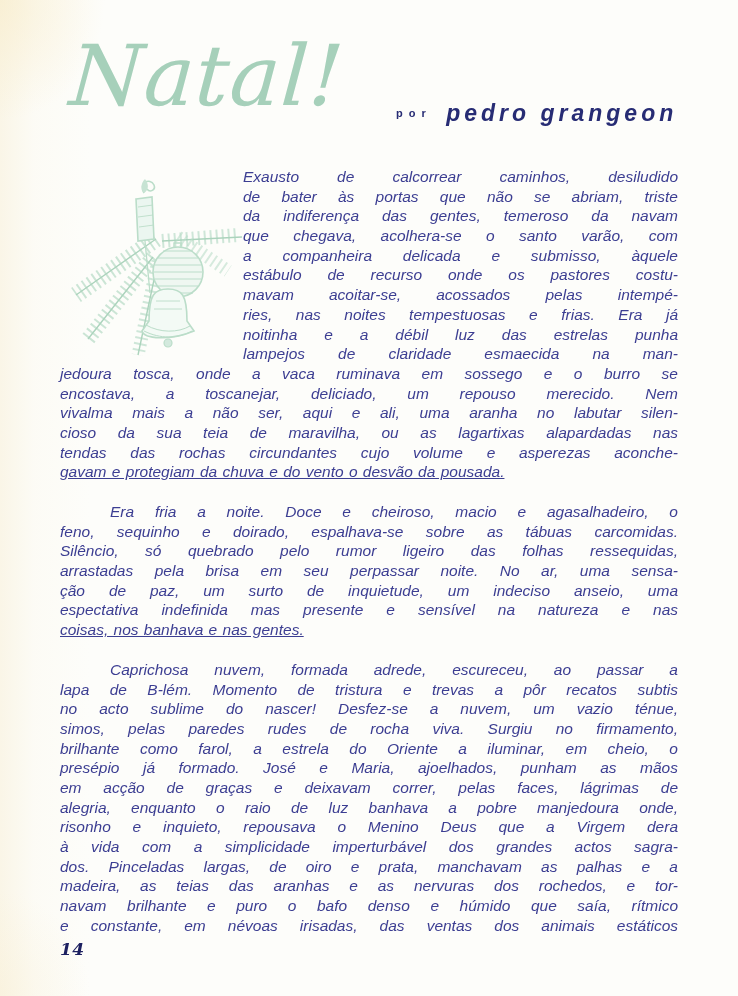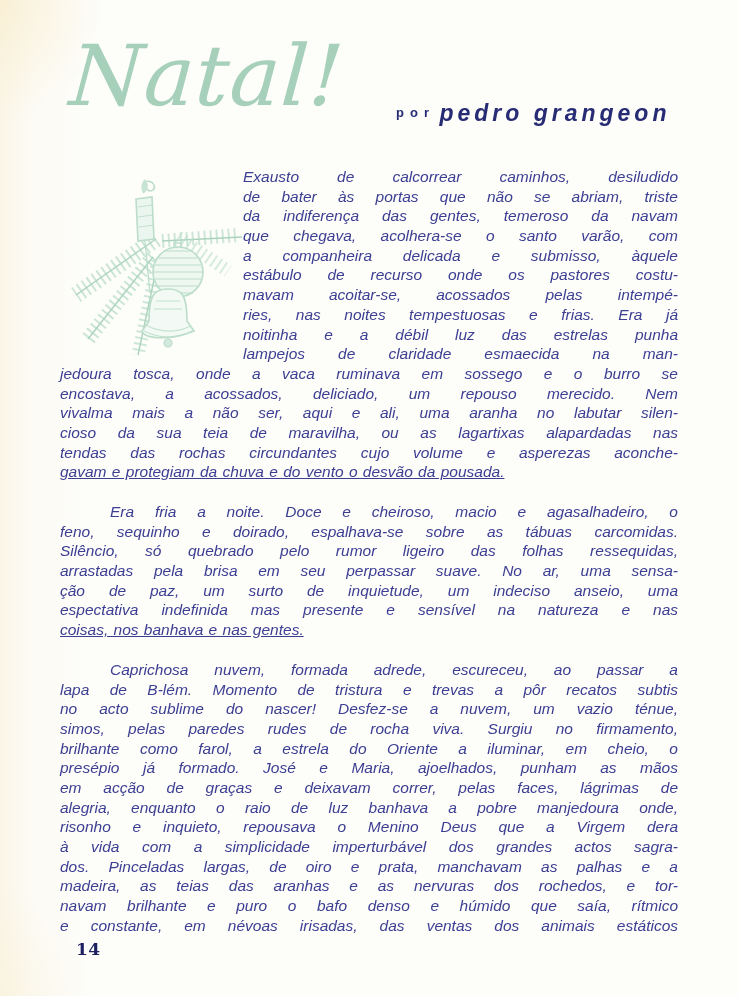--- a/index.html
+++ b/index.html
@@ -19,22 +19,22 @@
 
   
   .title{
     position:absolute;left:70px;top:34px;margin:0;
     font-family:"DejaVu Serif",serif;font-style:italic;font-weight:normal;
     font-size:84px;line-height:1;color:#a6d0ba;letter-spacing:1px;
     transform:skewX(-4deg);
   }
   .byline{position:absolute;left:396px;top:100px;color:#272c74;white-space:nowrap;}
   .by-pre{
-    font-size:13px;font-weight:bold;letter-spacing:6px;
-    vertical-align:4px;
+    font-size:11px;font-weight:bold;letter-spacing:6px;
+    vertical-align:4px;margin-right:10px;
   }
   .by-author{
     font-family:Liberation Sans, sans-serif;font-style:italic;font-weight:bold;
     font-size:23px;letter-spacing:4px;
   }
 
   
   .text-area{position:absolute;left:60px;top:150px;width:618px;color:#3c3e92;}
   .wrap-row{display:flex;margin-top:17px;}
   .illus{flex:0 0 183px;margin:0;padding:0;position:relative;}
@@ -43,23 +43,23 @@
   .line{
     font-style:italic;font-size:15.5px;line-height:19.7px;height:19.7px;
     text-align:justify;text-align-last:justify;white-space:normal;
     word-spacing:1px;
   }
   .line.indent{text-indent:50px;margin-top:20px;}
   .line.noj{text-align-last:left;text-decoration:underline;}
 
   
   .pagenum{
-    position:absolute;left:76px;top:939px;
+    position:absolute;left:60px;top:939px;
     font-family:"DejaVu Serif",serif;font-weight:bold;font-size:17px;
-    color:#1d2060;letter-spacing:.5px;
+    color:#1d2060;letter-spacing:.5px;font-style:italic;
   }
 </style>
 </head>
 <body>
 
 <div class="page">
 
   <h1 class="title">Natal!</h1>
 
   <div class="byline">
@@ -121,29 +121,29 @@
           <div class="line">estábulo de recurso onde os pastores costu-</div>
           <div class="line">mavam acoitar-se, acossados pelas intempé-</div>
           <div class="line">ries, nas noites tempestuosas e frias. Era já</div>
           <div class="line">noitinha e a débil luz das estrelas punha</div>
           <div class="line">lampejos de claridade esmaecida na man-</div>
         </div>
     </div>
 
     <div class="full-col">
         <div class="line">jedoura tosca, onde a vaca ruminava em sossego e o burro se</div>
-        <div class="line">encostava, a acossados, deliciado, um repouso merecido. Nem</div>
+        <div class="line">encostava, a toscanejar, deliciado, um repouso merecido. Nem</div>
         <div class="line">vivalma mais a não ser, aqui e ali, uma aranha no labutar silen-</div>
         <div class="line">cioso da sua teia de maravilha, ou as lagartixas alapardadas nas</div>
         <div class="line">tendas das rochas circundantes cujo volume e asperezas aconche-</div>
         <div class="line noj">gavam e protegiam da chuva e do vento o desvão da pousada.</div>
         <div class="line indent">Era fria a noite. Doce e cheiroso, macio e agasalhadeiro, o</div>
         <div class="line">feno, sequinho e doirado, espalhava-se sobre as tábuas carcomidas.</div>
         <div class="line">Silêncio, só quebrado pelo rumor ligeiro das folhas ressequidas,</div>
-        <div class="line">arrastadas pela brisa em seu perpassar suave. No ar, uma sensa-</div>
+        <div class="line">arrastadas pela brisa em seu perpassar noite. No ar, uma sensa-</div>
         <div class="line">ção de paz, um surto de inquietude, um indeciso anseio, uma</div>
         <div class="line">espectativa indefinida mas presente e sensível na natureza e nas</div>
         <div class="line noj">coisas, nos banhava e nas gentes.</div>
         <div class="line indent">Caprichosa nuvem, formada adrede, escureceu, ao passar a</div>
         <div class="line">lapa de B-lém. Momento de tristura e trevas a pôr recatos subtis</div>
         <div class="line">no acto sublime do nascer! Desfez-se a nuvem, um vazio ténue,</div>
         <div class="line">simos, pelas paredes rudes de rocha viva. Surgiu no firmamento,</div>
         <div class="line">brilhante como farol, a estrela do Oriente a iluminar, em cheio, o</div>
         <div class="line">presépio já formado. José e Maria, ajoelhados, punham as mãos</div>
         <div class="line">em acção de graças e deixavam correr, pelas faces, lágrimas de</div>

